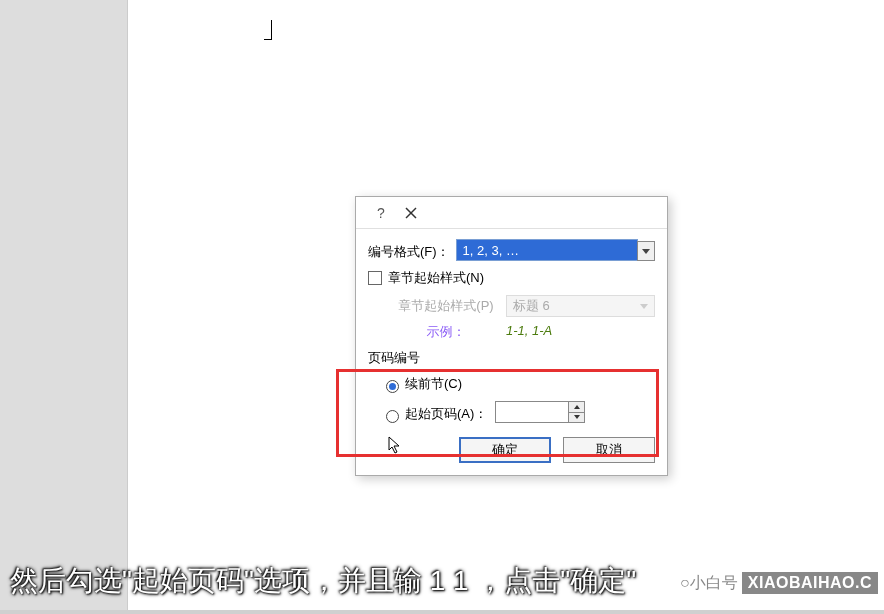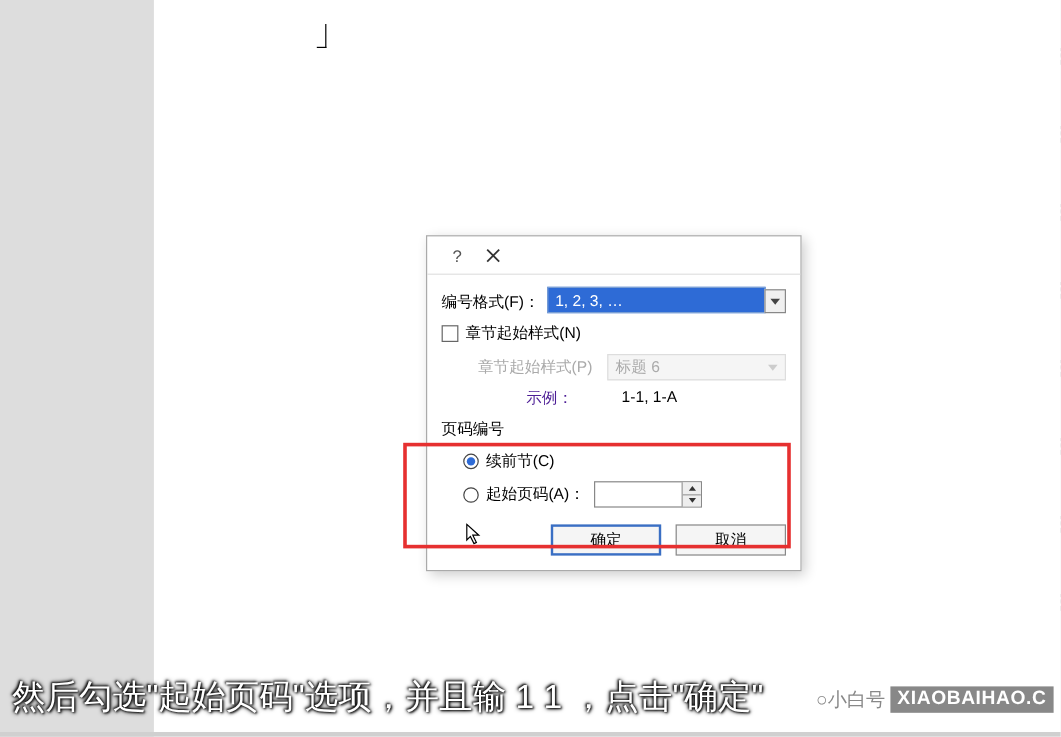--- a/index.html
+++ b/index.html
@@ -112,31 +112,31 @@
       flex: 1;
       height: 22px;
       border: 1px solid #ddd;
       background: #f5f5f5;
       padding: 0 6px;
       display: flex; align-items: center;
       justify-content: space-between;
       color: #aaa;
     }
     .example-row { display: flex; margin-bottom: 8px; }
-    .example-label { width: 120px; color: #4c1d95; margin-left: 12px; }
-    .example-val { color: #000000; }
+    .example-label { width: 120px; color: #8b5cf6; margin-left: 0; }
+    .example-val { color: #4d7c0f; font-style: italic; }
     .highlight-box {
       position: absolute;
       left: -20px; top: 172px;
       width: 323px; height: 88px;
       border: 3px solid #e63030;
       pointer-events: none;
     }
     .section-label { font-size: 13px; margin-bottom: 8px; }
-    .radio-row { display: flex; align-items: center; margin-left: 18px; margin-bottom: 8px; }
+    .radio-row { display: flex; align-items: flex-end; margin-left: 18px; margin-bottom: 8px; }
     .radio {
       width: 13px; height: 13px;
       border: 1px solid #444;
       border-radius: 50%;
       margin-right: 6px;
       display: inline-flex;
       align-items: center; justify-content: center;
     }
     .radio.checked::after {
       content: "";

